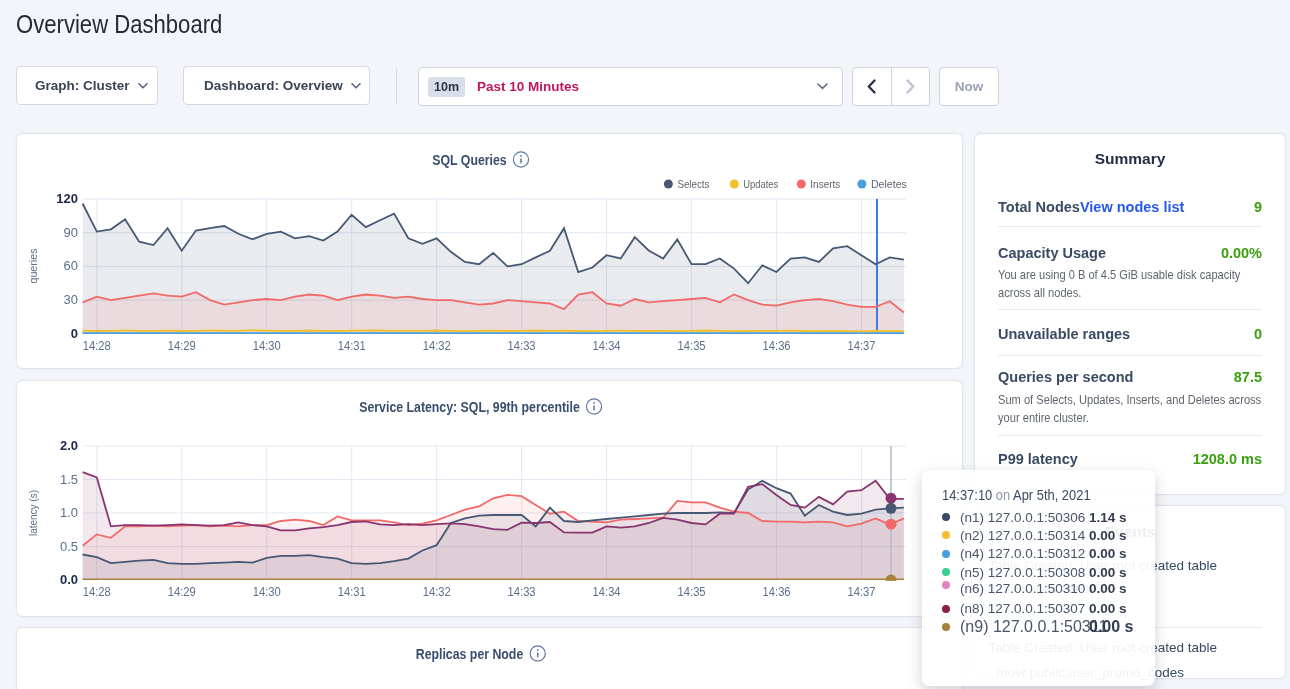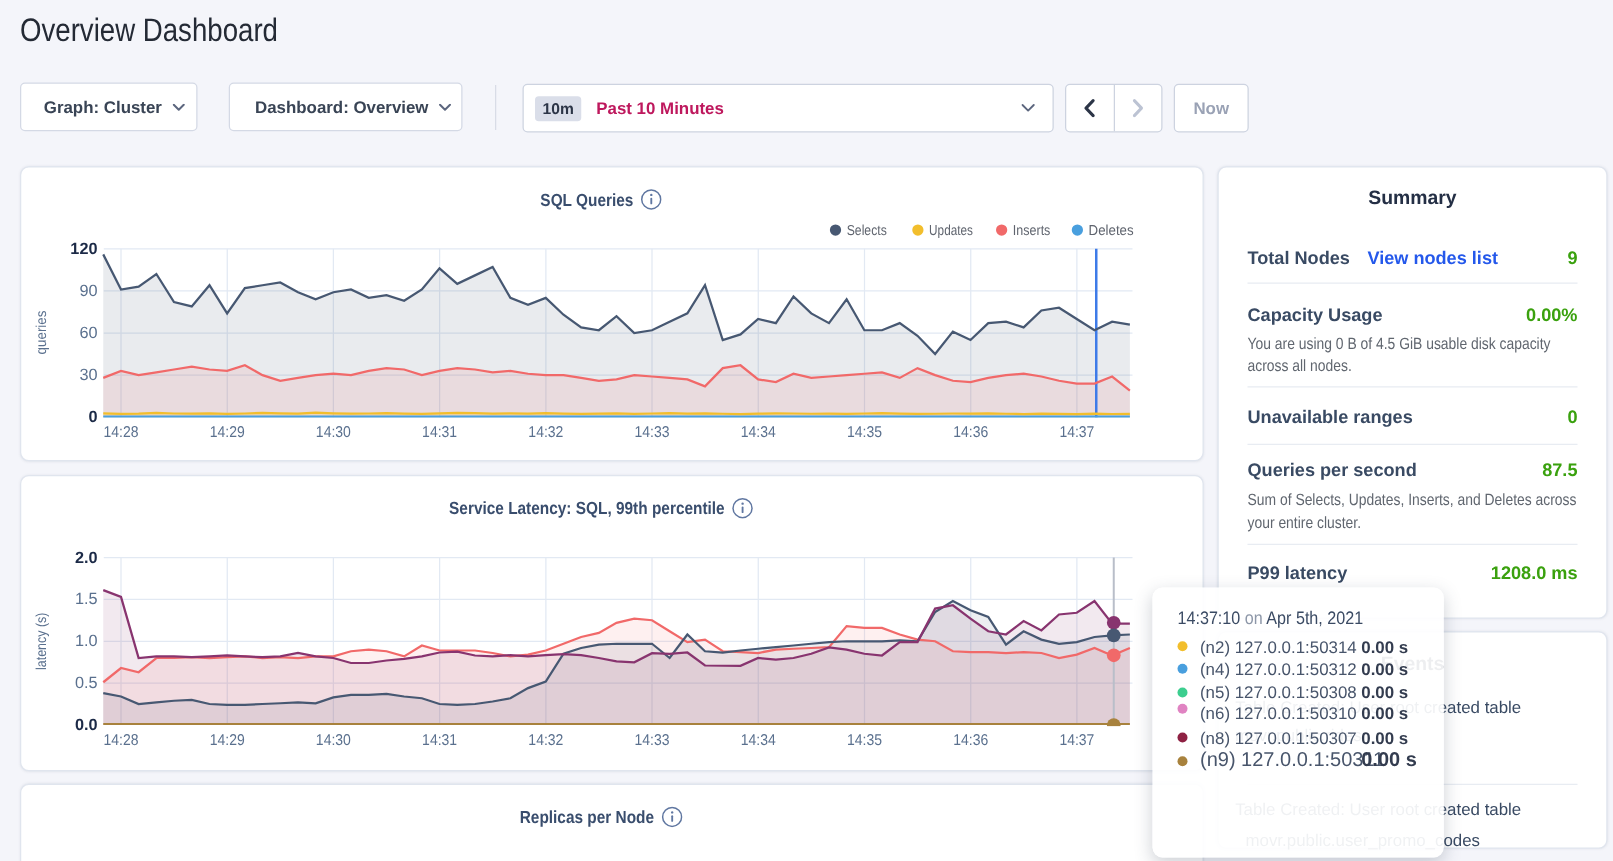--- a/index.html
+++ b/index.html
@@ -154,21 +154,21 @@
       <text x="675.6" y="216" text-anchor="middle" font-size="12.5" fill="#5a708e" textLength="28" lengthAdjust="spacingAndGlyphs">14:35</text>
       <text x="760.6" y="216" text-anchor="middle" font-size="12.5" fill="#5a708e" textLength="28" lengthAdjust="spacingAndGlyphs">14:36</text>
       <text x="845.5" y="216" text-anchor="middle" font-size="12.5" fill="#5a708e" textLength="28" lengthAdjust="spacingAndGlyphs">14:37</text>
       <text x="21" y="133" text-anchor="middle" font-size="11.5" fill="#5a708e" transform="rotate(-90 21 133)" textLength="46" lengthAdjust="spacingAndGlyphs">latency (s)</text>
     </svg>
   </div>
 <div class="card" style="left:974px;top:133px;width:312px;height:362px"></div>
 <div class="abs" style="left:974px;top:150px;width:312px;text-align:center;font-size:15.5px;font-weight:700;color:#242f45">Summary</div>
 <div class="srow" style="left:998px;top:199px;width:264px">
     <span class="slabel">Total Nodes</span>
-    <span style="margin-left:14px;font-size:14.5px;font-weight:700;color:#2458eb">View nodes list</span>
+    <span style="font-size:14.5px;font-weight:700;color:#2458eb">View nodes list</span>
     <span class="sval">9</span>
   </div>
 <div class="sdiv" style="left:998px;top:226px;width:264px"></div>
 <div class="srow" style="left:998px;top:245px;width:264px">
     <span class="slabel">Capacity Usage</span>
     <span class="sval">0.00%</span>
   </div>
 <div class="sdesc" style="left:998px;top:266px;width:300px;transform:scaleX(0.855);transform-origin:0 0;white-space:nowrap">You are using 0 B of 4.5 GiB usable disk capacity<br>across all nodes.</div>
 <div class="sdiv" style="left:998px;top:309px;width:264px"></div>
 <div class="srow" style="left:998px;top:326px;width:264px">
@@ -190,20 +190,27 @@
 <div class="abs" style="left:974px;top:523px;width:312px;text-align:center;font-size:15.5px;font-weight:700;color:#242f45">Events</div>
 <div class="abs" style="right:73px;top:557.5px;font-size:13.5px;color:#394a63;white-space:nowrap">Table Created: User root created table</div>
 <div class="abs" style="left:988px;top:581px;font-size:13.5px;color:#394a63;white-space:nowrap">movr.public.rides</div>
 <div class="abs" style="left:998px;top:627px;width:264px;border-top:1px solid #e8ecf2"></div>
 <div class="abs" style="right:73px;top:640px;font-size:13.5px;color:#394a63;white-space:nowrap">Table Created: User root created table</div>
 <div class="abs" style="right:106px;top:664.5px;font-size:13.5px;color:#394a63;white-space:nowrap">movr.public.user_promo_codes</div>
 <div class="abs" style="left:922px;top:470px;width:233px;height:216px;background:rgba(255,255,255,0.92);border-radius:8px;box-shadow:0 5px 14px rgba(60,70,90,0.25);padding:17px 0 0 20px;overflow:hidden">
     <div style="margin:0 0 4px 0;font-size:14.5px;line-height:17px;color:#3a4a63;transform:scaleX(0.89);transform-origin:0 0;white-space:nowrap">14:37:10 <span style="color:#8d97a8">on</span> Apr 5th, 2021</div>
     <div style="position:relative">
       <div style="display:flex;align-items:center;height:18.3px;font-size:13.5px;color:#48556b">
+        <span style="width:8px;height:8px;border-radius:50%;background:#3b4a62;margin-right:10px;flex:none"></span>
+        <span>(n1) 127.0.0.1:50306</span>
+        <span style="position:absolute;left:147px;font-weight:700;color:#333c4f">1.14 s</span>
+      </div>
+    </div>
+    <div style="position:relative">
+      <div style="display:flex;align-items:center;height:18.3px;font-size:13.5px;color:#48556b">
         <span style="width:8px;height:8px;border-radius:50%;background:#f2be2c;margin-right:10px;flex:none"></span>
         <span>(n2) 127.0.0.1:50314</span>
         <span style="position:absolute;left:147px;font-weight:700;color:#333c4f">0.00 s</span>
       </div>
     </div>
     <div style="position:relative">
       <div style="display:flex;align-items:center;height:18.3px;font-size:13.5px;color:#48556b">
         <span style="width:8px;height:8px;border-radius:50%;background:#499fde;margin-right:10px;flex:none"></span>
         <span>(n4) 127.0.0.1:50312</span>
         <span style="position:absolute;left:147px;font-weight:700;color:#333c4f">0.00 s</span>

